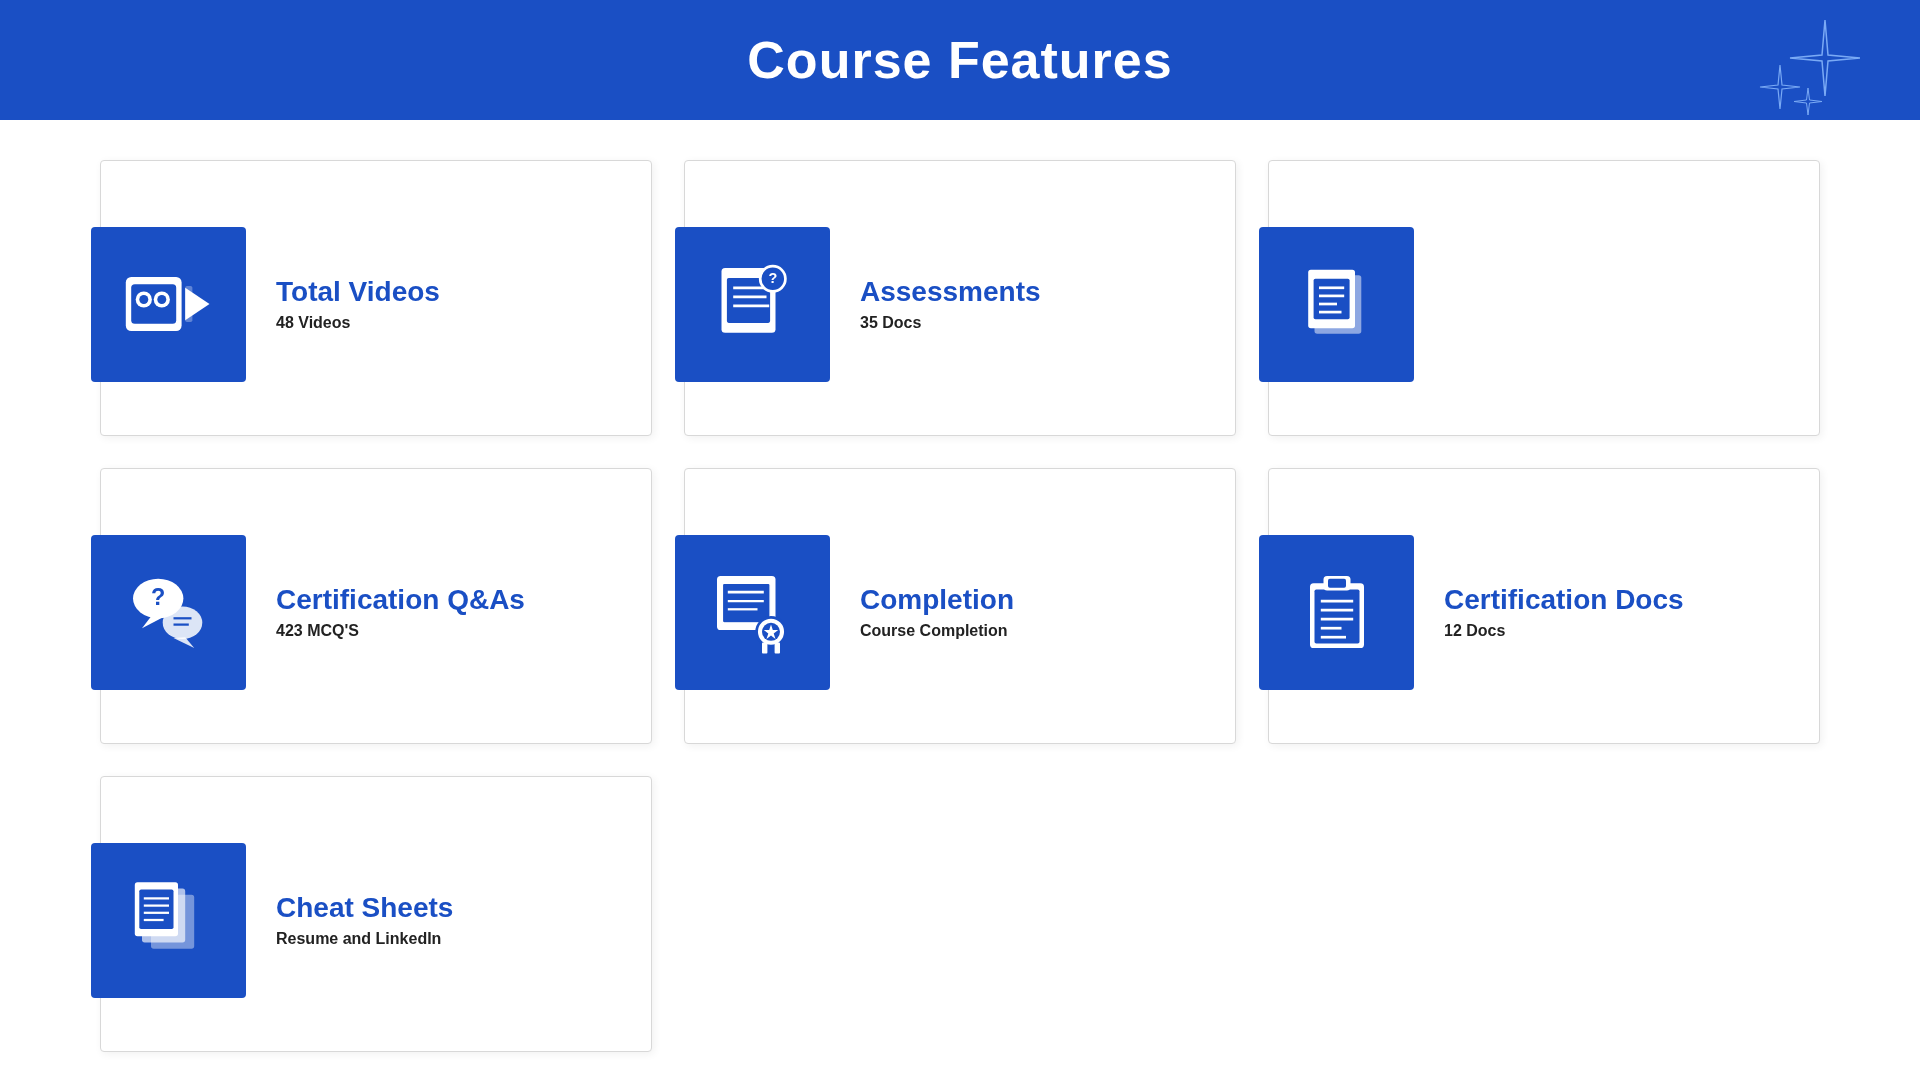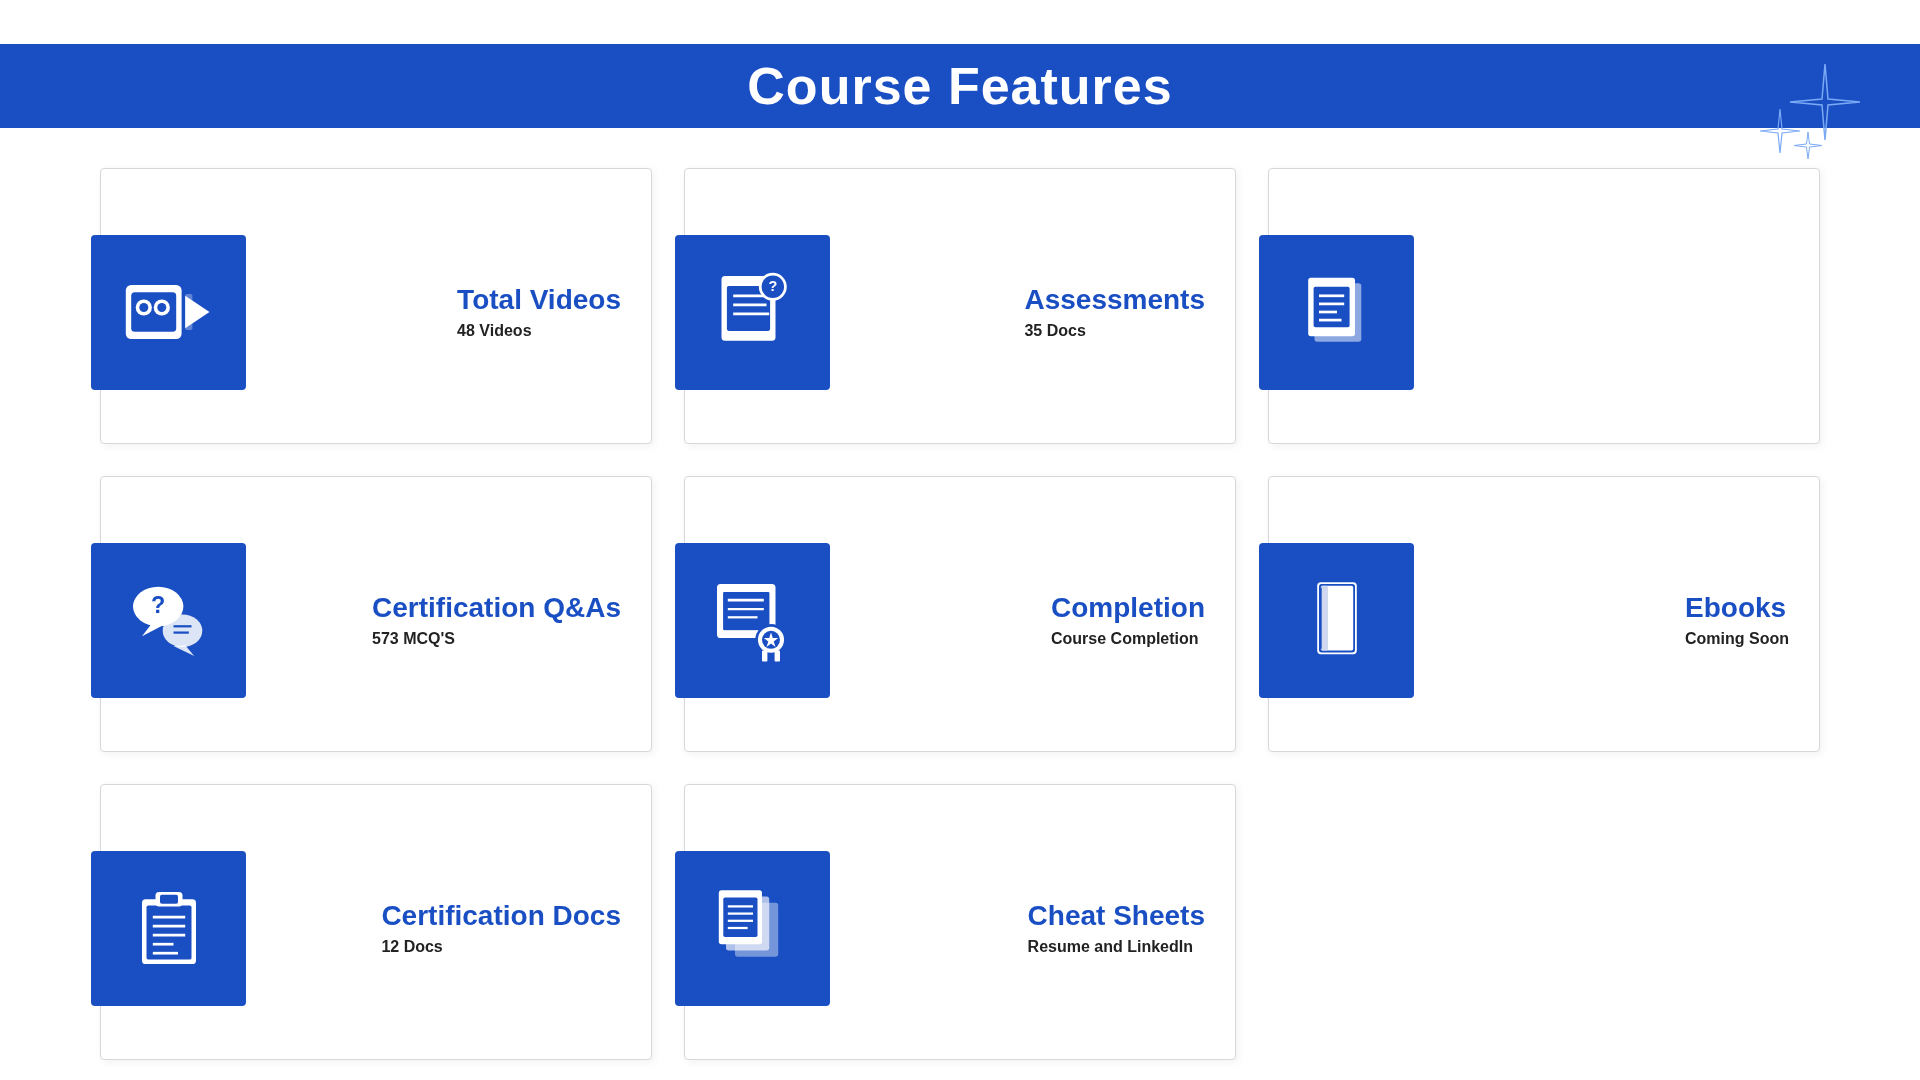--- a/index.html
+++ b/index.html
@@ -7,26 +7,25 @@
       width: 1920px;
       height: 1080px;
       background: #ffffff;
       font-family: 'Arial Black', 'Arial', sans-serif;
       overflow: hidden;
     }
 
     .header {
       background: #1a4fc4;
       width: 100%;
-      padding: 12px 0;
+      padding: 30px 0;
       position: relative;
       display: flex;
       align-items: center;
       justify-content: center;
-      margin-top: 44px;
     }
 
     .header-title {
       color: #ffffff;
       font-size: 52px;
       font-weight: 900;
       letter-spacing: 1px;
     }
 
     .decorative-stars {
@@ -48,21 +47,20 @@
 
     .feature-card {
       background: #ffffff;
       border: 1.5px solid #d8d8d8;
       border-radius: 4px;
       display: flex;
       align-items: center;
       padding: 12px 30px 0 0;
       position: relative;
       box-shadow: 2px 2px 8px rgba(0,0,0,0.06);
-      justify-content: space-between;
     }
 
     .icon-box {
       width: 155px;
       height: 155px;
       background: #1a4fc4;
       border-radius: 4px;
       display: flex;
       align-items: center;
       justify-content: center;
@@ -170,21 +168,21 @@
         <polygon points="30,55 20,68 45,55" fill="white"></polygon>
         <text x="38" y="42" text-anchor="middle" fill="#1a4fc4" font-size="26" font-weight="bold">?</text>
         <ellipse cx="65" cy="62" rx="22" ry="18" fill="white" opacity="0.85"></ellipse>
         <polygon points="68,78 78,90 55,79" fill="white" opacity="0.85"></polygon>
         <line x1="55" y1="57" x2="75" y2="57" stroke="#1a4fc4" stroke-width="2.5"></line>
         <line x1="55" y1="64" x2="72" y2="64" stroke="#1a4fc4" stroke-width="2.5"></line>
       </svg>
     </div>
     <div class="card-text">
       <div class="card-title">Certification Q&amp;As</div>
-      <div class="card-subtitle">573 MCQ'S</div>
+      <div class="card-subtitle">423 MCQ'S</div>
     </div>
   </div>
 
   <div class="feature-card">
     <div class="icon-box">
       <svg viewBox="0 0 100 100" xmlns="http://www.w3.org/2000/svg">
         <rect x="10" y="10" width="65" height="60" rx="4" fill="white"></rect>
         <rect x="16" y="18" width="53" height="44" rx="2" fill="#1a4fc4" stroke="white" stroke-width="1.5"></rect>
         <line x1="22" y1="28" x2="62" y2="28" stroke="white" stroke-width="3"></line>
         <line x1="22" y1="38" x2="62" y2="38" stroke="white" stroke-width="2.5"></line>
@@ -195,35 +193,20 @@
         <rect x="60" y="84" width="6" height="12" rx="1" fill="white"></rect>
         <rect x="74" y="84" width="6" height="12" rx="1" fill="white"></rect>
       </svg>
     </div>
     <div class="card-text">
       <div class="card-title">Completion</div>
       <div class="card-subtitle">Course Completion</div>
     </div>
   </div>
 
-  <div class="feature-card">
-    <div class="icon-box">
-      <svg viewBox="0 0 100 100" xmlns="http://www.w3.org/2000/svg">
-        <rect x="28" y="8" width="44" height="80" rx="4" fill="white"></rect>
-        <rect x="30" y="10" width="40" height="76" rx="3" fill="#1a4fc4"></rect>
-        <rect x="32" y="12" width="36" height="72" rx="2" fill="white"></rect>
-        <rect x="32" y="12" width="8" height="72" rx="2" fill="#d0d8f0"></rect>
-        <line x1="32" y1="14" x2="32" y2="82" stroke="#1a4fc4" stroke-width="2"></line>
-      </svg>
-    </div>
-    <div class="card-text">
-      <div class="card-title">Ebooks</div>
-      <div class="card-subtitle">Coming Soon</div>
-    </div>
-  </div>
 
   <div class="feature-card">
     <div class="icon-box">
       <svg viewBox="0 0 100 100" xmlns="http://www.w3.org/2000/svg">
         <rect x="20" y="18" width="60" height="72" rx="4" fill="white"></rect>
         <rect x="25" y="25" width="50" height="60" rx="2" fill="#1a4fc4"></rect>
         <rect x="35" y="10" width="30" height="16" rx="4" fill="white"></rect>
         <rect x="40" y="13" width="20" height="10" rx="2" fill="#1a4fc4"></rect>
         <line x1="32" y1="38" x2="68" y2="38" stroke="white" stroke-width="3"></line>
         <line x1="32" y1="48" x2="68" y2="48" stroke="white" stroke-width="3"></line>

